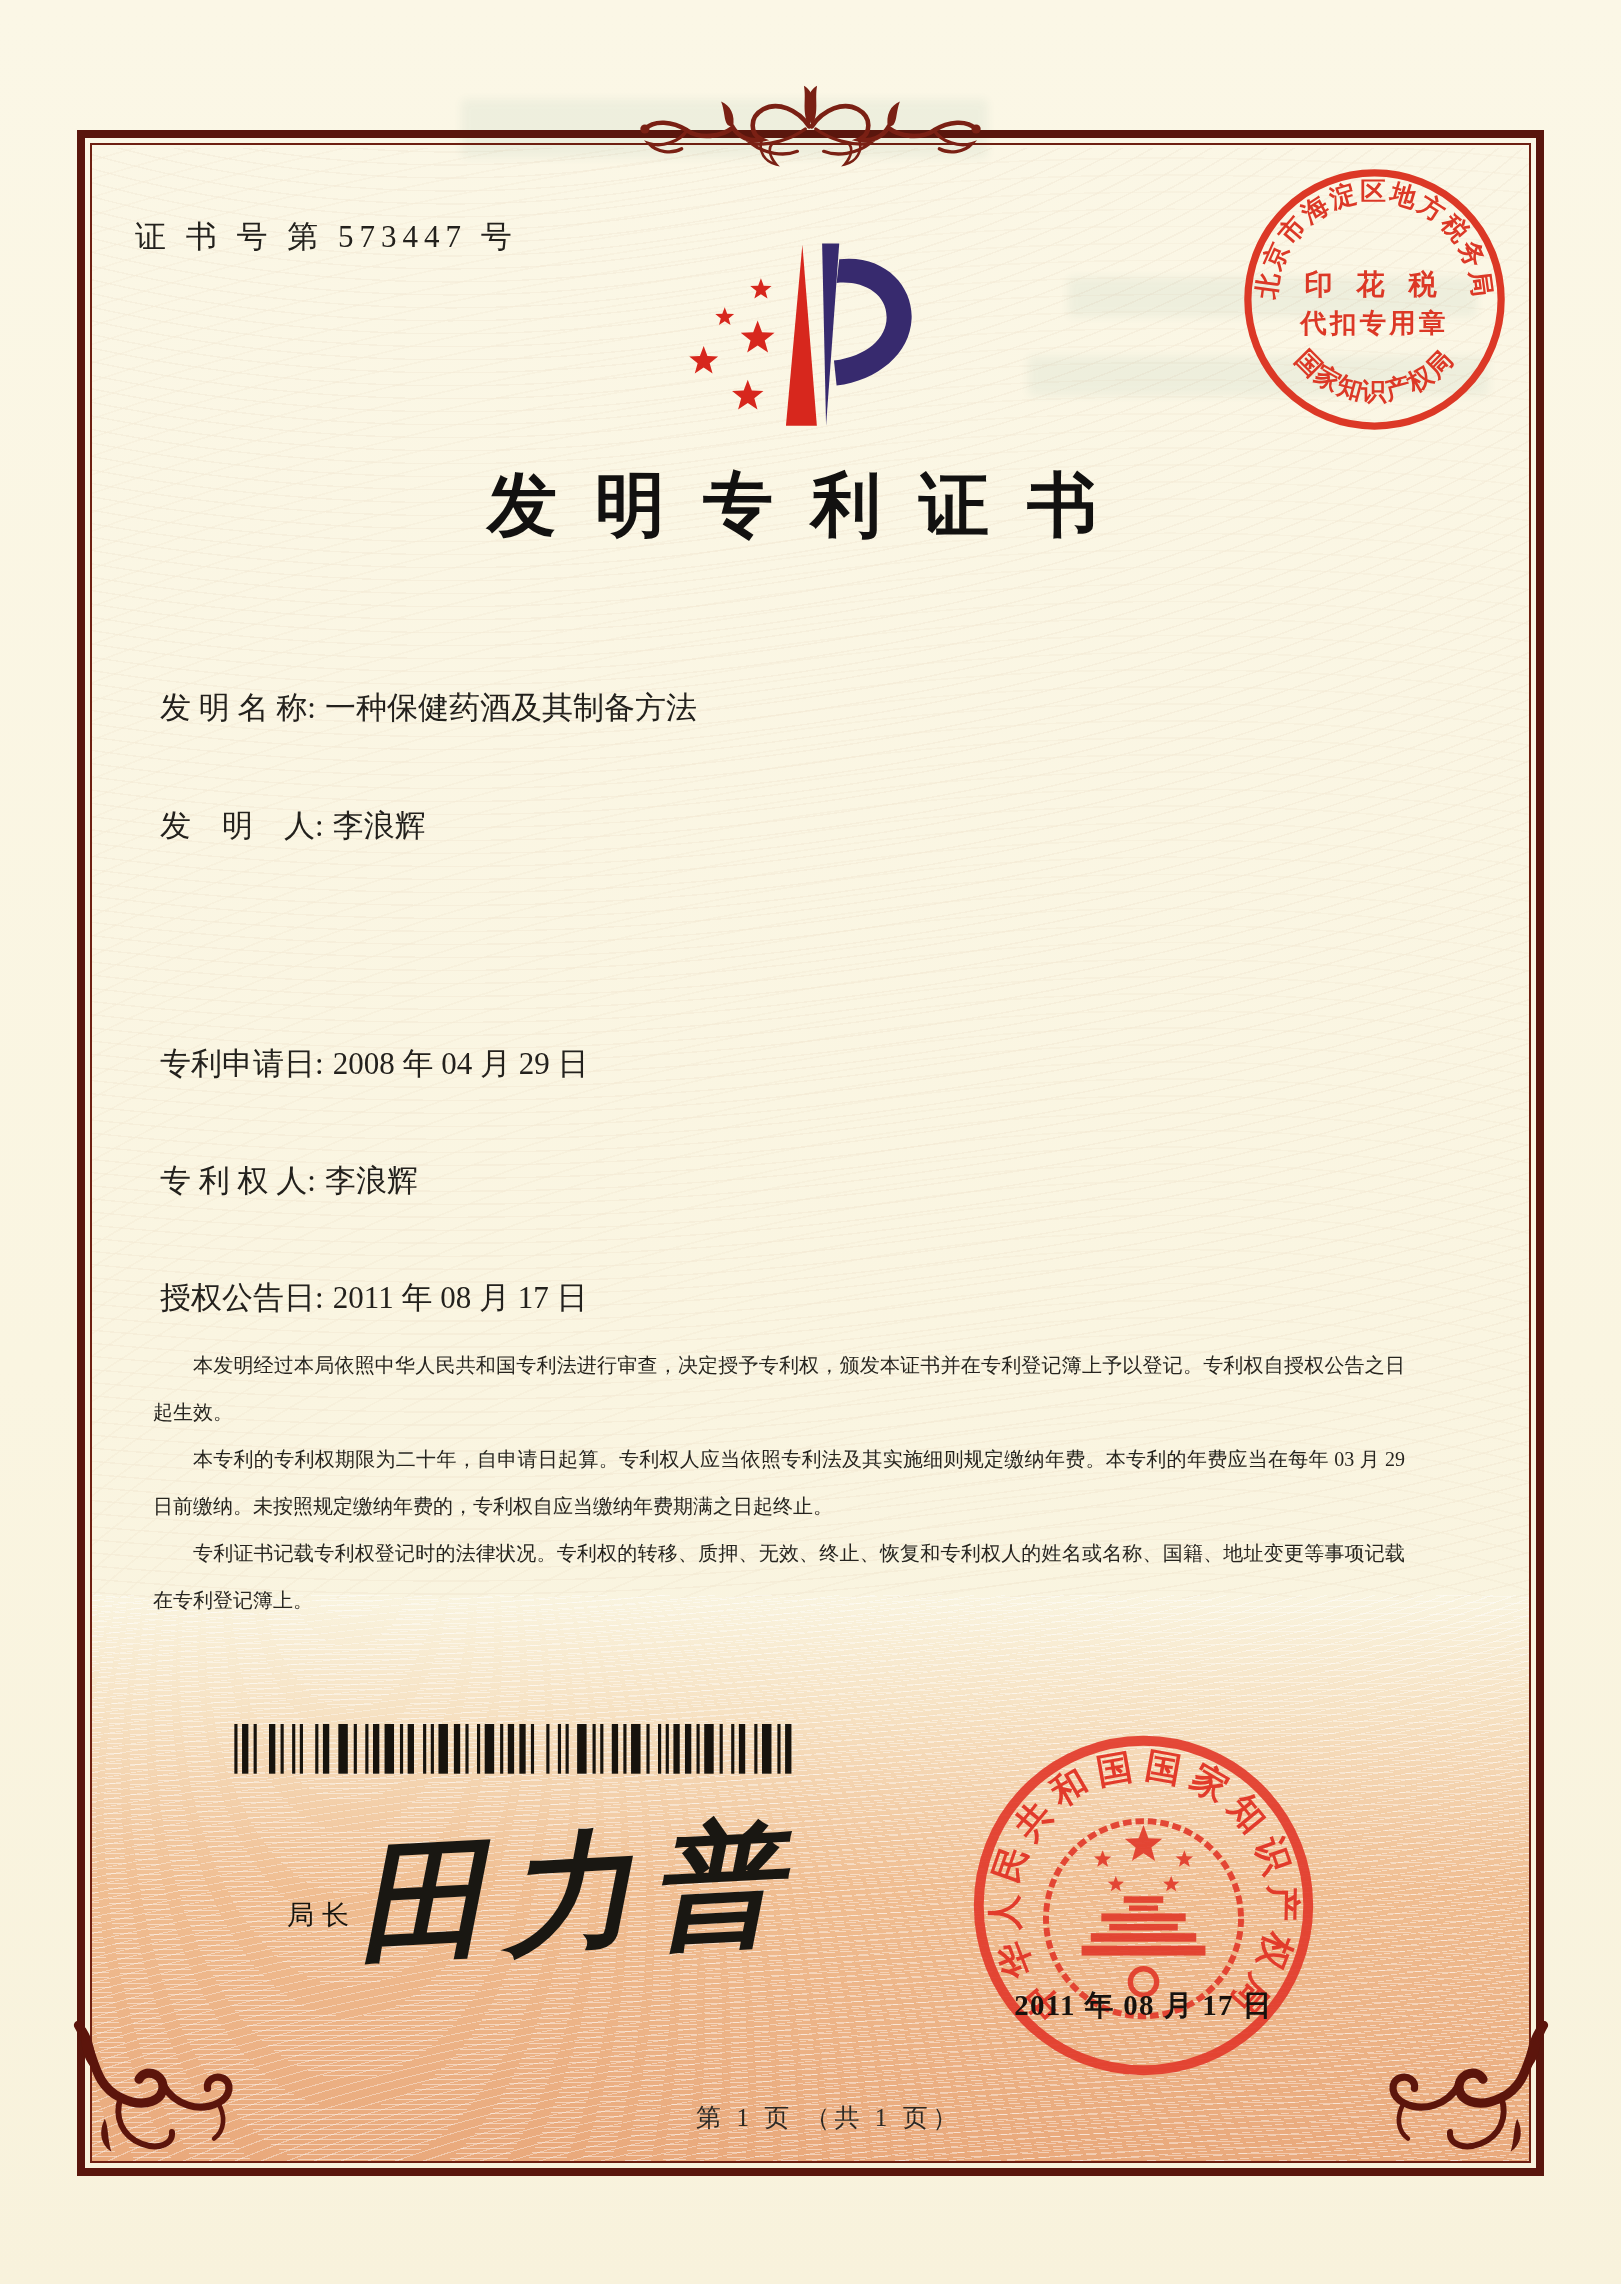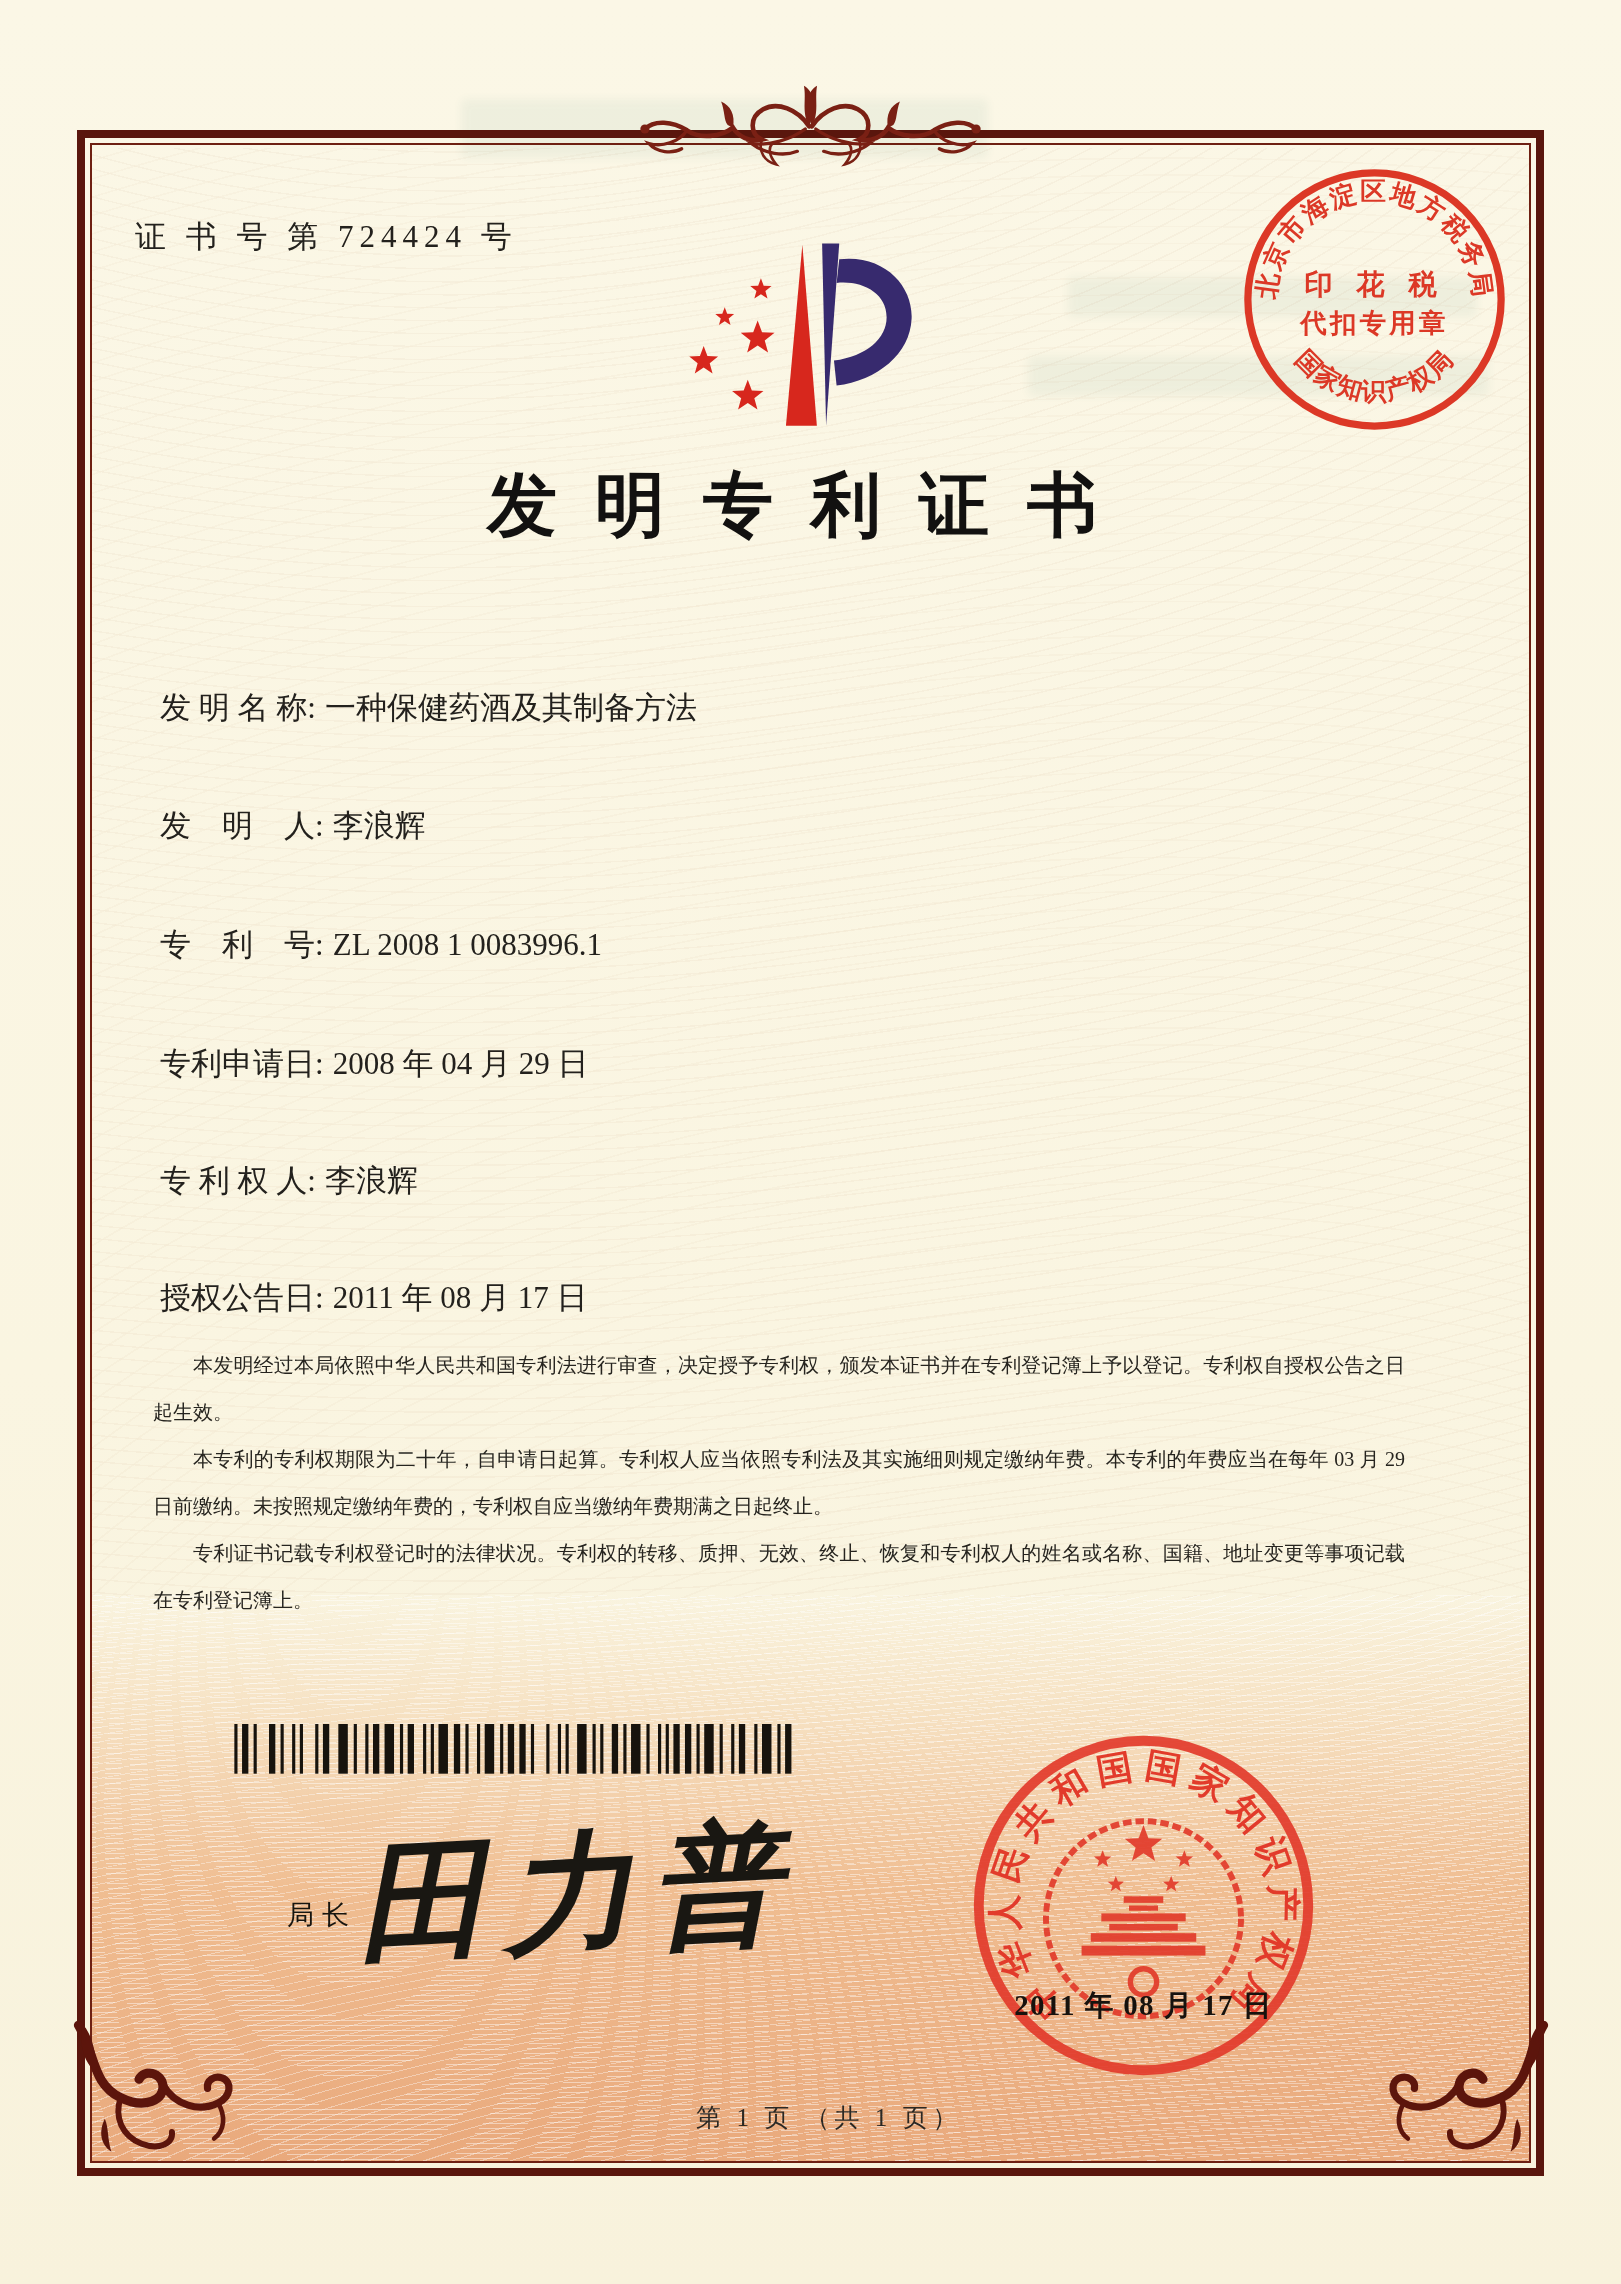--- a/index.html
+++ b/index.html
@@ -99,21 +99,21 @@
       <path d="M148,98 C166,130 204,140 232,126 C252,116 254,94 238,88 C226,84 214,92 216,104" stroke-width="11"></path>
       <path d="M84,118 C74,148 86,176 116,188 C142,198 164,188 162,170" stroke-width="9"></path>
       <path d="M232,126 C244,146 242,168 226,180" stroke-width="7"></path>
       <path d="M26,6 C20,40 28,66 52,84 C44,52 44,26 26,6 Z" fill="#5c150c" stroke="none"></path>
       <path d="M60,150 C50,170 54,190 70,200 C64,182 66,164 60,150 Z" fill="#5c150c" stroke="none"></path>
     </g>
   </svg>
 
   <div class="layer">
 
-    <div class="cert-number">证 书 号 第 724424 号</div>
+    <div class="cert-number">证 书 号 第 573447 号</div>
 
     <svg class="svg-logo" width="283" height="204" viewBox="0 0 430 310">
       <polygon fill="#d7271d" points="205.0,81.0 209.2,92.2 221.2,92.7 211.8,100.2 215.0,111.8 205.0,105.1 195.0,111.8 198.2,100.2 188.8,92.7 200.8,92.2"></polygon>
       <polygon fill="#d7271d" points="150.0,125.0 153.7,134.9 164.3,135.4 156.0,141.9 158.8,152.1 150.0,146.3 141.2,152.1 144.0,141.9 135.7,135.4 146.3,134.9"></polygon>
       <polygon fill="#d7271d" points="200.0,145.0 206.7,162.8 225.7,163.7 210.8,175.5 215.9,193.8 200.0,183.3 184.1,193.8 189.2,175.5 174.3,163.7 193.3,162.8"></polygon>
       <polygon fill="#d7271d" points="118.0,184.0 123.7,199.2 139.9,199.9 127.2,210.0 131.5,225.6 118.0,216.7 104.5,225.6 108.8,210.0 96.1,199.9 112.3,199.2"></polygon>
       <polygon fill="#d7271d" points="185.0,235.0 191.2,251.5 208.8,252.3 195.0,263.2 199.7,280.2 185.0,270.5 170.3,280.2 175.0,263.2 161.2,252.3 178.8,251.5"></polygon>
       <polygon points="268,30 290,305 243,305" fill="#d7271d"></polygon>
       <polygon points="298,28 324,28 304,305" fill="#372a6e"></polygon>
       <path d="M324,52 C392,44 436,92 434,142 C432,196 382,236 320,244 L316,206 C366,199 396,172 396,140 C396,104 360,84 320,88 Z" fill="#372a6e"></path>
@@ -132,21 +132,20 @@
         <textPath href="#taxBottom" startOffset="50%" text-anchor="middle">国家知识产权局</textPath>
       </text>
       <text x="210" y="202" text-anchor="middle" font-size="43" fill="#dc3826" letter-spacing="12">印 花 税</text>
       <text x="210" y="260" text-anchor="middle" font-size="40" fill="#dc3826" letter-spacing="5">代扣专用章</text>
     </svg>
 
     <div class="title">发明专利证书</div>
 
     <div class="field f1"><span>发 明 名 称:</span><span class="val">一种保健药酒及其制备方法</span></div>
     <div class="field f2"><span>发　明　人:</span><span class="val">李浪辉</span></div>
-    <div class="field f3"><span>专　利　号:</span><span class="val">ZL 2008 1 0083996.1</span></div>
     <div class="field f4"><span>专利申请日:</span><span class="val">2008 年 04 月 29 日</span></div>
     <div class="field f5"><span>专 利 权 人:</span><span class="val">李浪辉</span></div>
     <div class="field f6"><span>授权公告日:</span><span class="val">2011 年 08 月 17 日</span></div>
 
     <div class="paras">
       <p>本发明经过本局依照中华人民共和国专利法进行审查，决定授予专利权，颁发本证书并在专利登记簿上予以登记。专利权自授权公告之日起生效。</p>
       <p>本专利的专利权期限为二十年，自申请日起算。专利权人应当依照专利法及其实施细则规定缴纳年费。本专利的年费应当在每年 03 月 29 日前缴纳。未按照规定缴纳年费的，专利权自应当缴纳年费期满之日起终止。</p>
       <p>专利证书记载专利权登记时的法律状况。专利权的转移、质押、无效、终止、恢复和专利权人的姓名或名称、国籍、地址变更等事项记载在专利登记簿上。</p>
     </div>
 

